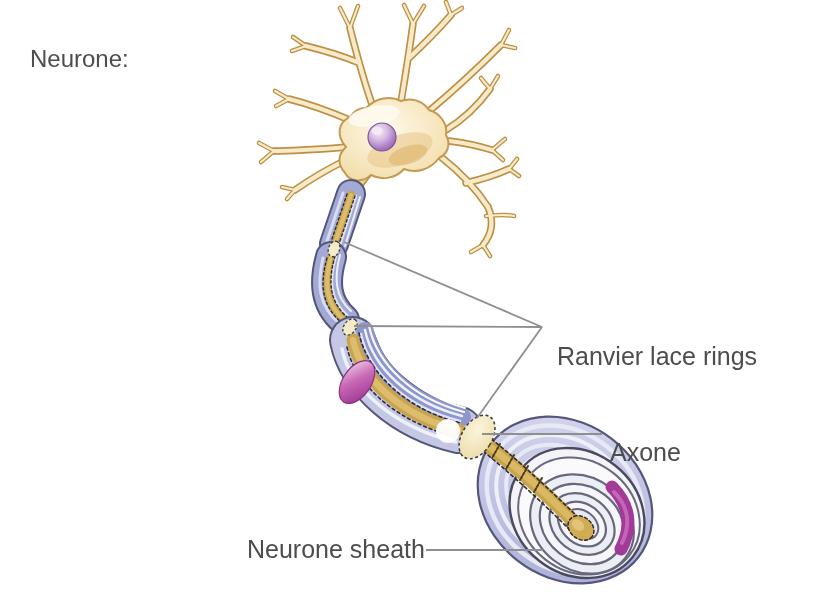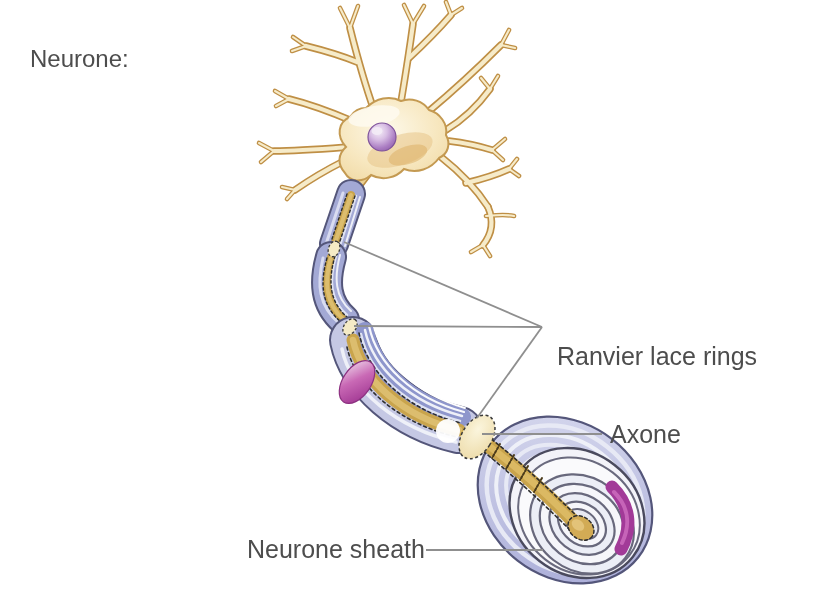--- a/index.html
+++ b/index.html
@@ -222,17 +222,17 @@
     <line x1="477" y1="418" x2="542" y2="327"></line>
     <line x1="482" y1="434" x2="602" y2="434"></line>
     <line x1="426" y1="550" x2="543" y2="550"></line>
   </g>
 </svg>
 
 <div class="lbl title" style="left:30px; top:44px;">Neurone:</div>
 
 <div class="lbl" style="left:557px; top:312px;margin-top:29px;">Ranvier lace rings</div>
 
-<div class="lbl" style="left:610px; top:419px;">Axone</div>
+<div class="lbl" style="left:610px; top:437px;">Axone</div>
 
 <div class="lbl" style="left:247px; top:534px;">Neurone sheath</div>
 
 </div>
 
 </body></html>

